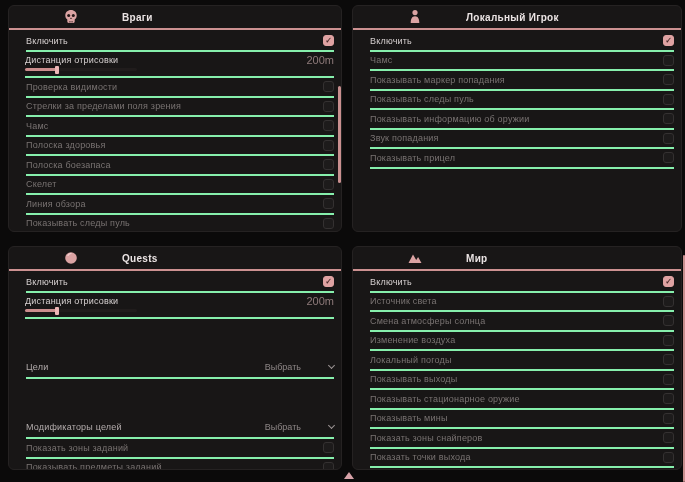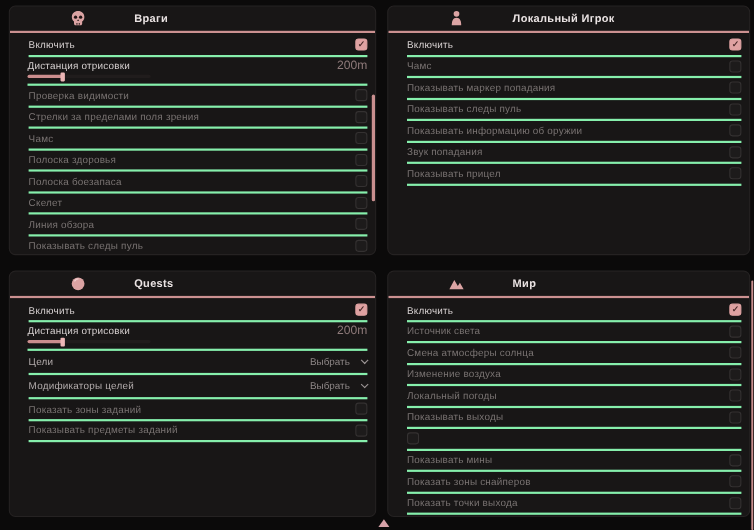--- a/index.html
+++ b/index.html
@@ -37,21 +37,21 @@
     font-size: 10px; font-weight: bold;
     color: #eae3e3; letter-spacing: .3px; padding-left: 22px;
   }
   .rows { padding-top: 2px; }
   .row {
     display: flex; align-items: center; justify-content: space-between;
     margin: 0 7px 0 17px;
     border-bottom: 2px solid #86efac;
   }
   .row-toggle { height: 19.5px; }
-  .row-select { height: 22px; }
+  .row-select { height: 22px; margin-top: 38px; }
   .row-slider {
     height: 26.5px;
     flex-direction: column; align-items: stretch; justify-content: center;
     gap: 2px;
     margin-left: 16px;
   }
   .slider-line { display: flex; justify-content: space-between; align-items: center; }
   .lbl { font-size: 9px; color: #797372; letter-spacing: .2px; }
   .lbl.on { color: #d6d0d0; }
   .lbl.mid { color: #b3acac; }
@@ -66,21 +66,21 @@
   .checkbox.checked::after {
     content: "\2713";
     font-size: 8px; font-weight: bold; color: #4a2a2a; line-height: 1;
   }
   .slider-track {
     position: relative; width: 112px; height: 3px;
     background: #201c1c; border-radius: 2px; margin-bottom: 2px;
   }
   .slider-fill { position: absolute; left: 0; top: 0; height: 3px; background: #cb8d8d; border-radius: 2px; }
   .slider-handle { position: absolute; top: -2.5px; width: 4px; height: 8px; background: #ecb6b6; border-radius: 1px; }
-  .select-ctl { display: flex; align-items: center; gap: 11px; }
+  .select-ctl { display: flex; align-items: center; gap: 28px; }
   .select-val { font-size: 9px; color: #8d8686; }
   .chevron {
     width: 5px; height: 5px;
     border-right: 1.4px solid #9b9494; border-bottom: 1.4px solid #9b9494;
     transform: rotate(45deg); margin-top: -3px;
   }
   .panel-scroll {
     position: absolute; right: .5px; top: 80px;
     width: 3px; height: 97px;
     background: #c98f8f; border-radius: 2px;
@@ -283,20 +283,21 @@
         </div>
         <div class="row row-toggle">
           <span class="lbl">Локальный погоды</span>
           <span class="checkbox"></span>
         </div>
         <div class="row row-toggle">
           <span class="lbl">Показывать выходы</span>
           <span class="checkbox"></span>
         </div>
         <div class="row row-toggle">
+          <span class="lbl">Показывать стационарное оружие</span>
           <span class="checkbox"></span>
         </div>
         <div class="row row-toggle">
           <span class="lbl">Показывать мины</span>
           <span class="checkbox"></span>
         </div>
         <div class="row row-toggle">
           <span class="lbl">Показать зоны снайперов</span>
           <span class="checkbox"></span>
         </div>

